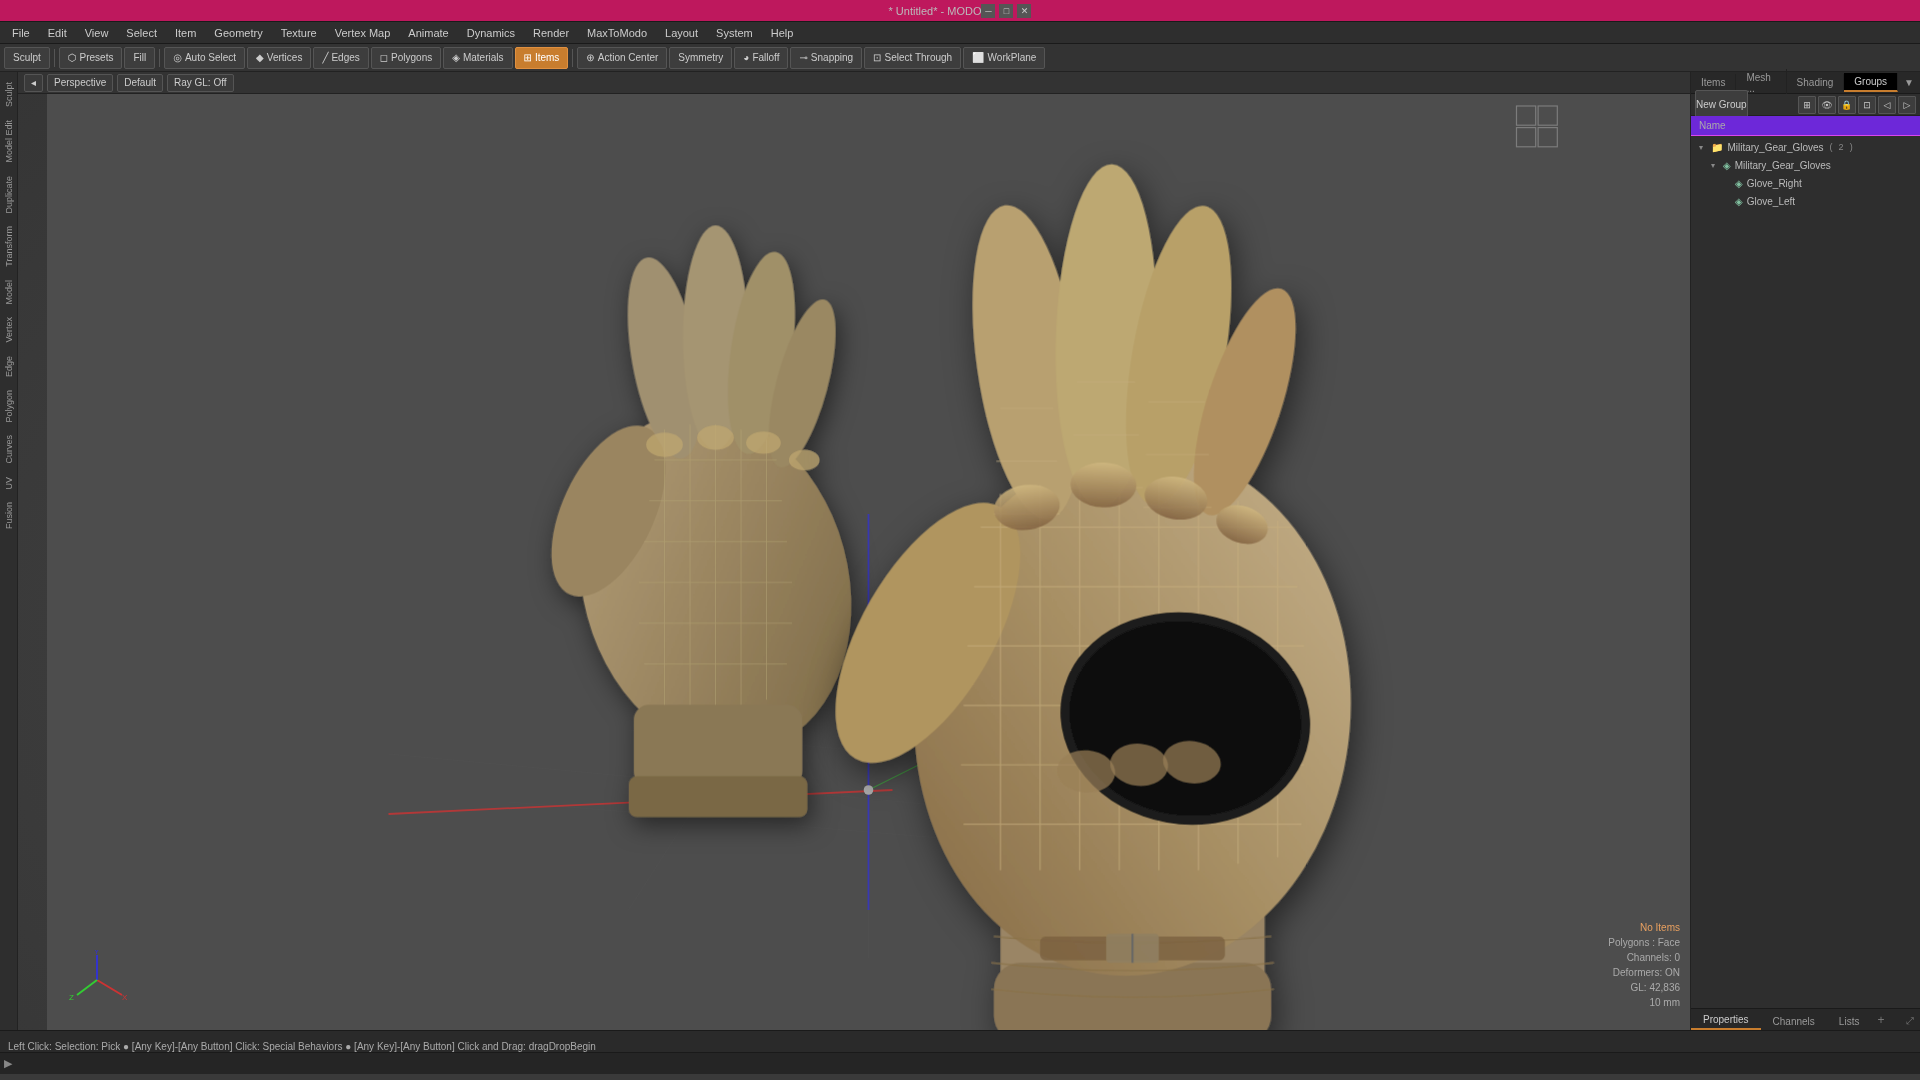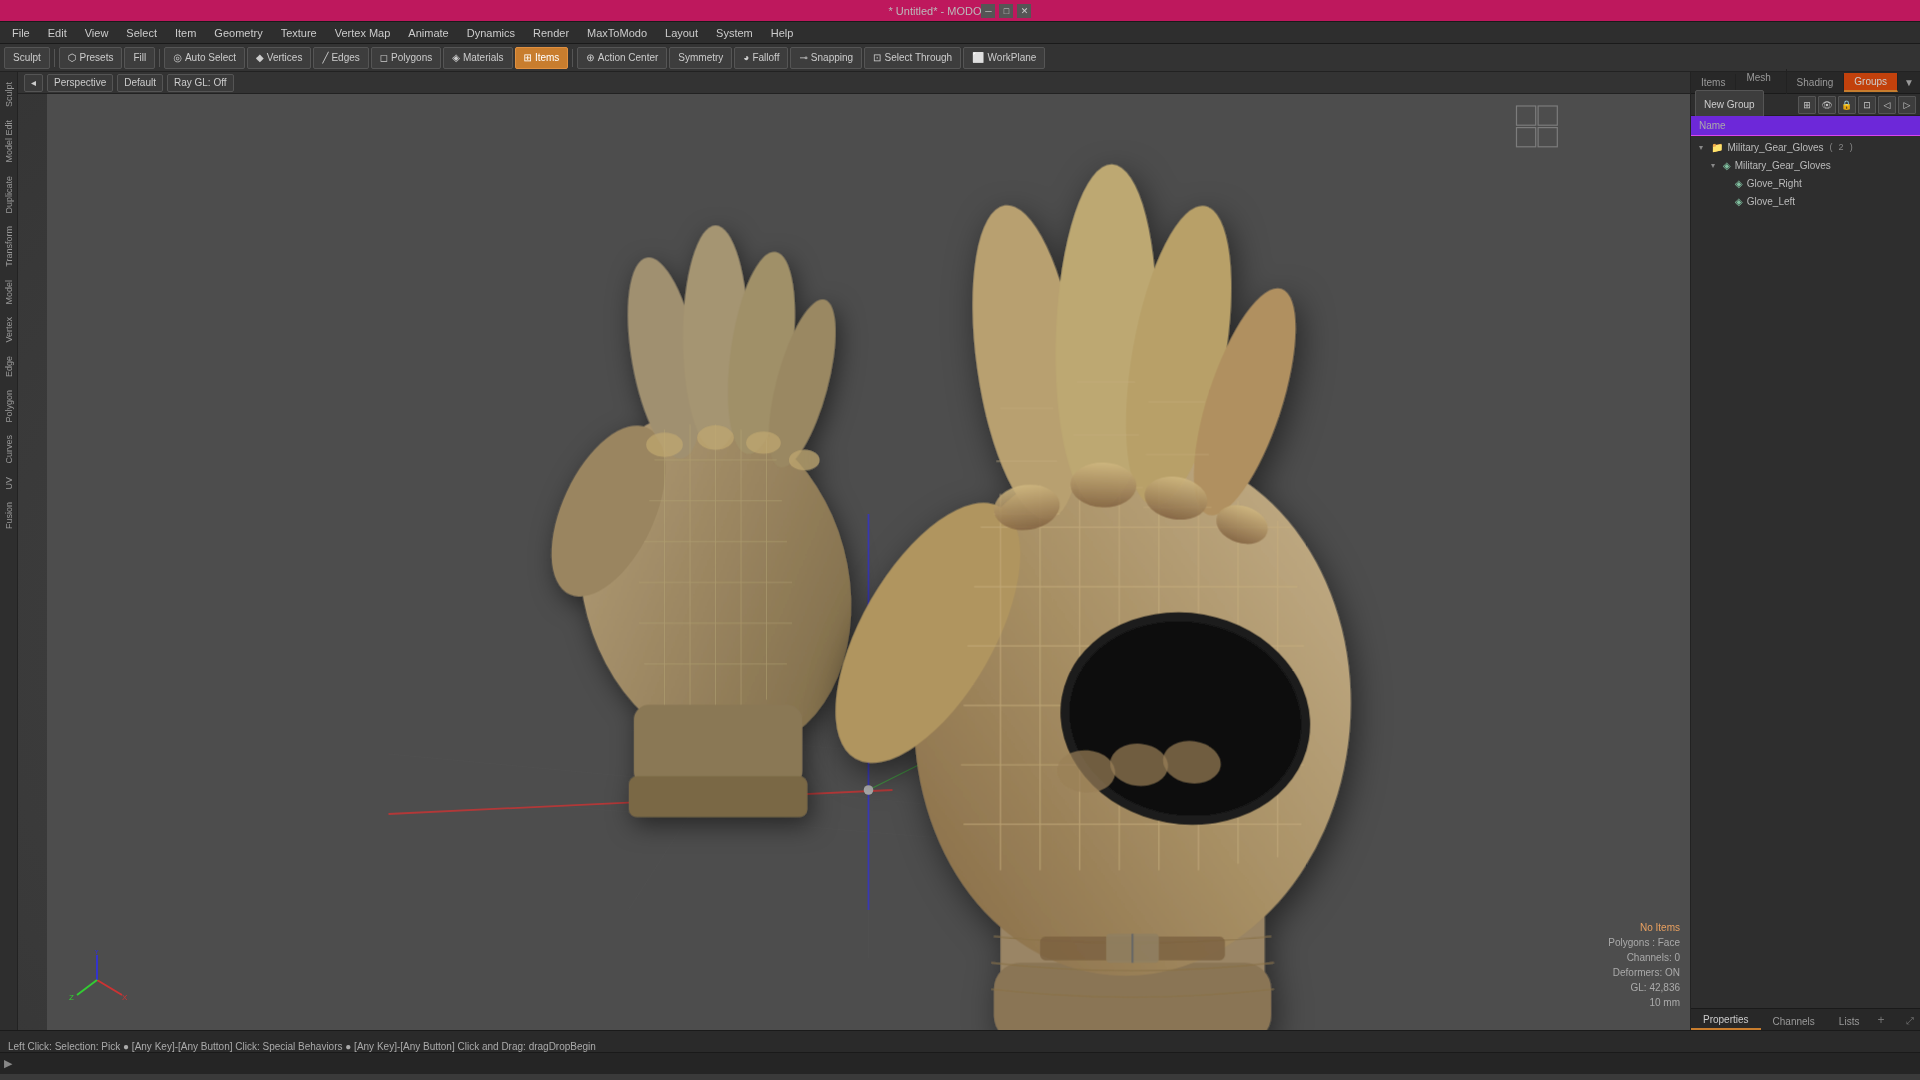--- a/index.html
+++ b/index.html
@@ -218,21 +218,21 @@
     }
     .panel-tab {
       padding: 3px 10px;
       font-size: 10px;
       color: #999;
       cursor: pointer;
       border-right: 1px solid #222;
     }
     .panel-tab.active {
       color: #ccc;
-      background: #c2410c;
+      background: #000000;
       border-bottom: 2px solid #c87d2e;
     }
     .panel-tab-more {
       padding: 3px 6px;
       font-size: 10px;
       color: #999;
       cursor: pointer;
     }
 
     
@@ -252,21 +252,21 @@
       border: 1px solid #555;
       color: #ccc;
       font-size: 9px;
       cursor: pointer;
       display: flex;
       align-items: center;
       justify-content: center;
       border-radius: 1px;
     }
     #new-group-btn {
-      padding: 2px 8px;
+      padding: 2px 0;
       background: #3d3d3d;
       border: 1px solid #555;
       color: #ccc;
       font-size: 10px;
       cursor: pointer;
       height: 30px;
       display: flex;
       align-items: center;
       border-radius: 2px;
     }

